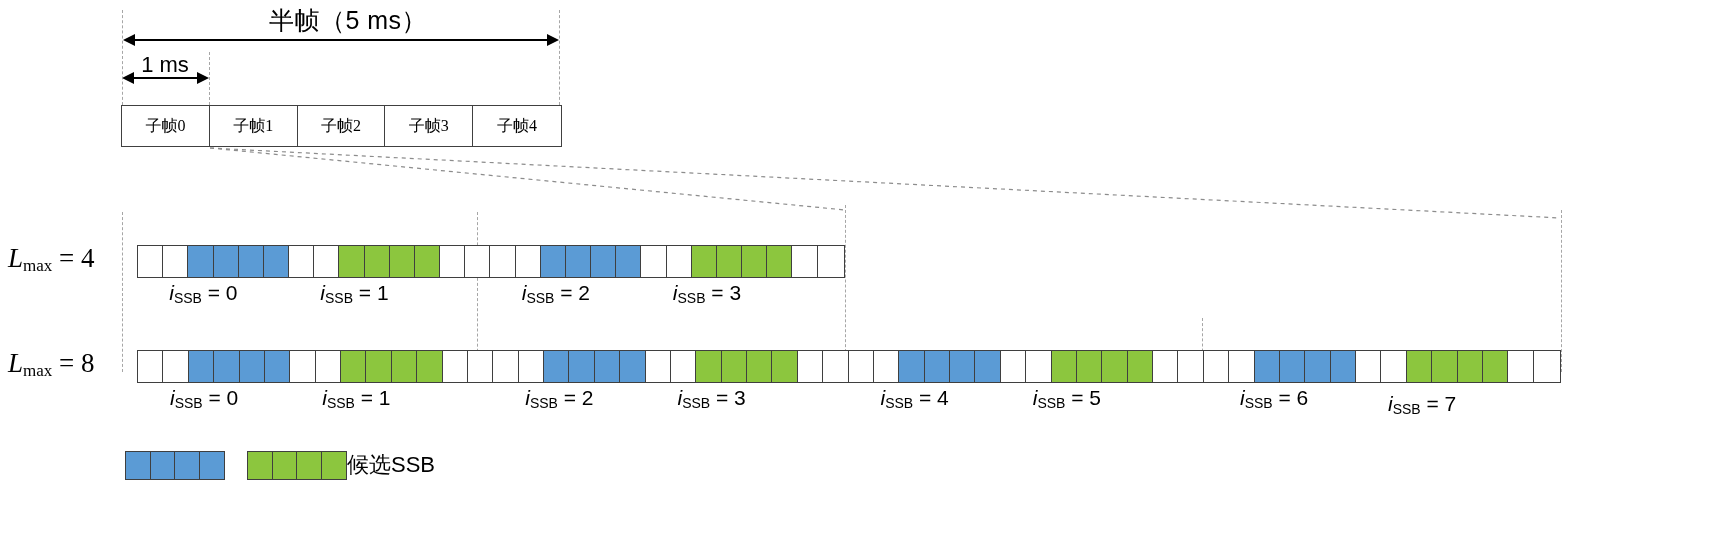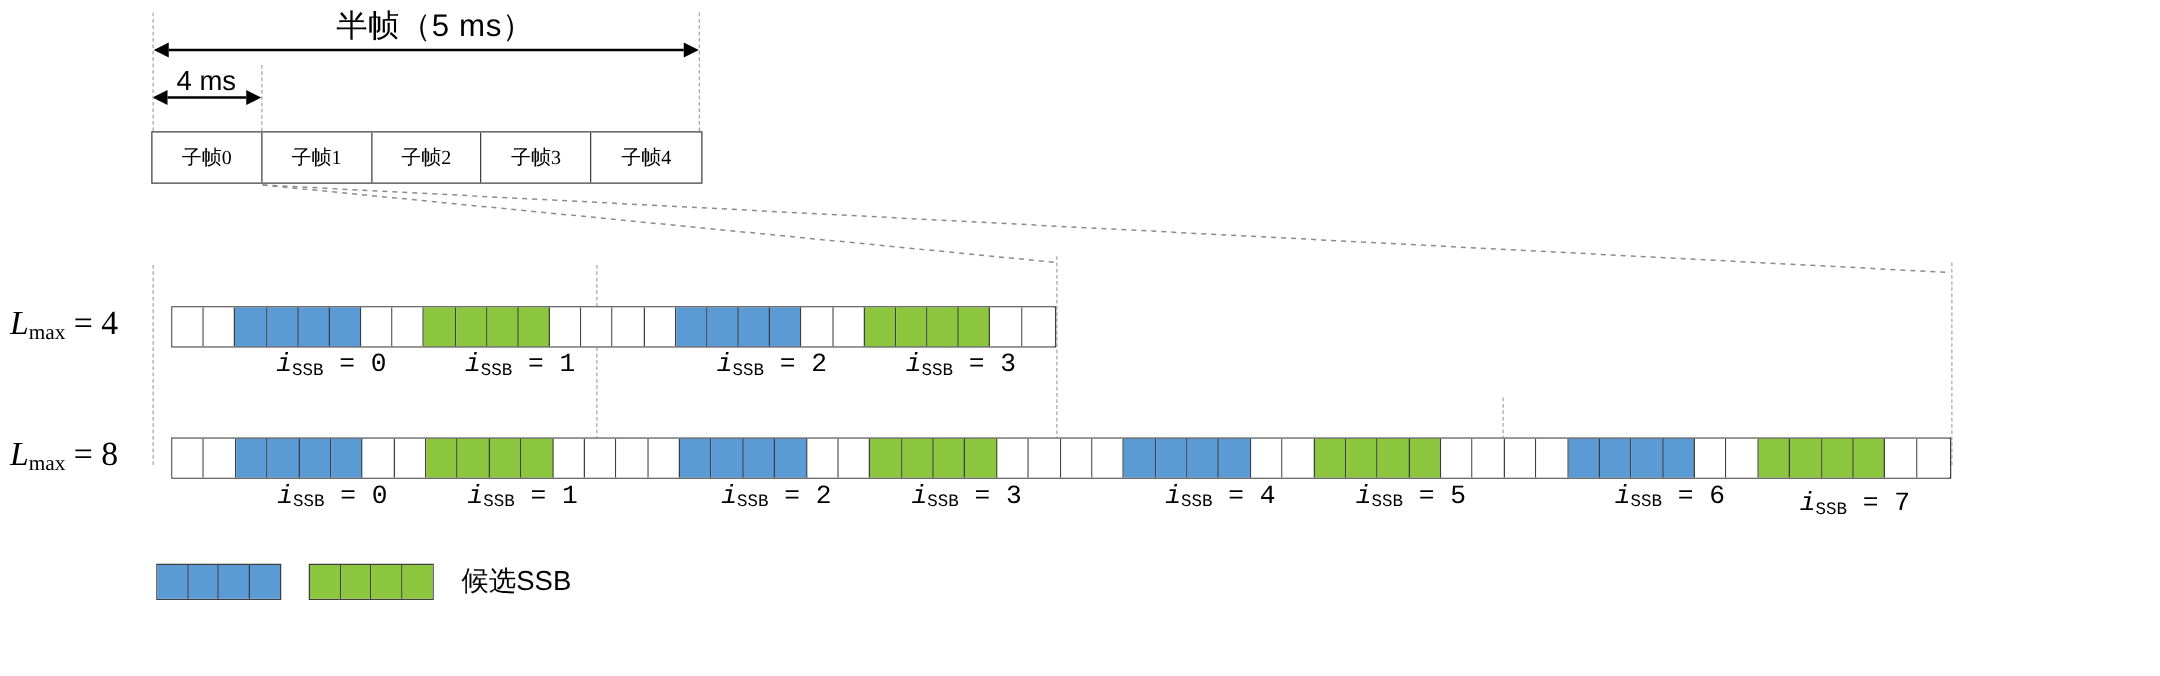--- a/index.html
+++ b/index.html
@@ -58,45 +58,45 @@
   .symrow{position:absolute;display:flex;border:1.5px solid #3f3f3f;box-sizing:border-box;height:33px;background:#fff;}
   .sym{
     box-sizing:border-box;border-right:1.2px solid #3f3f3f;height:100%;
     background:#fff;
   }
   .sym:last-child{border-right:none;}
   .sym.blue{background:#5B9BD5;}
   .sym.green{background:#8CC63E;}
 
   .issb{
-    position:absolute;text-align:right;font-size:21px;white-space:nowrap;
-    font-family:Liberation Mono, monospace;
+    position:absolute;text-align:left;font-size:21px;white-space:nowrap;
+    font-family:Liberation Sans, sans-serif;
   }
   .issb i{font-style:italic;}
   .issb .sub{font-size:14px;vertical-align:-3px;font-style:normal;}
 
   
   #legend{position:absolute;left:125px;top:450px;display:flex;align-items:center;height:30px;}
   .legend-block{display:flex;border:1.5px solid #3f3f3f;box-sizing:border-box;height:29px;}
   .legend-block .sym{width:24.5px;}
   #legend-gap{width:22px;}
   #legend-text{
-    margin-left:22px;font-size:22px;font-family:"Liberation Sans",sans-serif;
+    font-size:22px;font-family:"Liberation Sans",sans-serif;
   }
 </style>
 </head>
 <body>
 
 <div id="halfframe-label">半帧（5 ms）</div>
 
 <div class="arrow-row" style="left:135px;top:39px;width:412px;"></div>
 <div class="arrow-head left" style="left:123px;top:34px;"></div>
 <div class="arrow-head right" style="left:547px;top:34px;"></div>
 
-<div id="onems-label">4 ms</div>
+<div id="onems-label">1 ms</div>
 <div class="arrow-row" style="left:134px;top:77px;width:63px;"></div>
 <div class="arrow-head left" style="left:122px;top:72px;"></div>
 <div class="arrow-head right" style="left:197px;top:72px;"></div>
 
 <div class="vguide" style="left:122px;top:10px;height:95px;"></div>
 <div class="vguide" style="left:209px;top:52px;height:53px;"></div>
 <div class="vguide" style="left:559px;top:10px;height:95px;"></div>
 
 <div id="subframe-row">
     <div class="subframe-cell">

